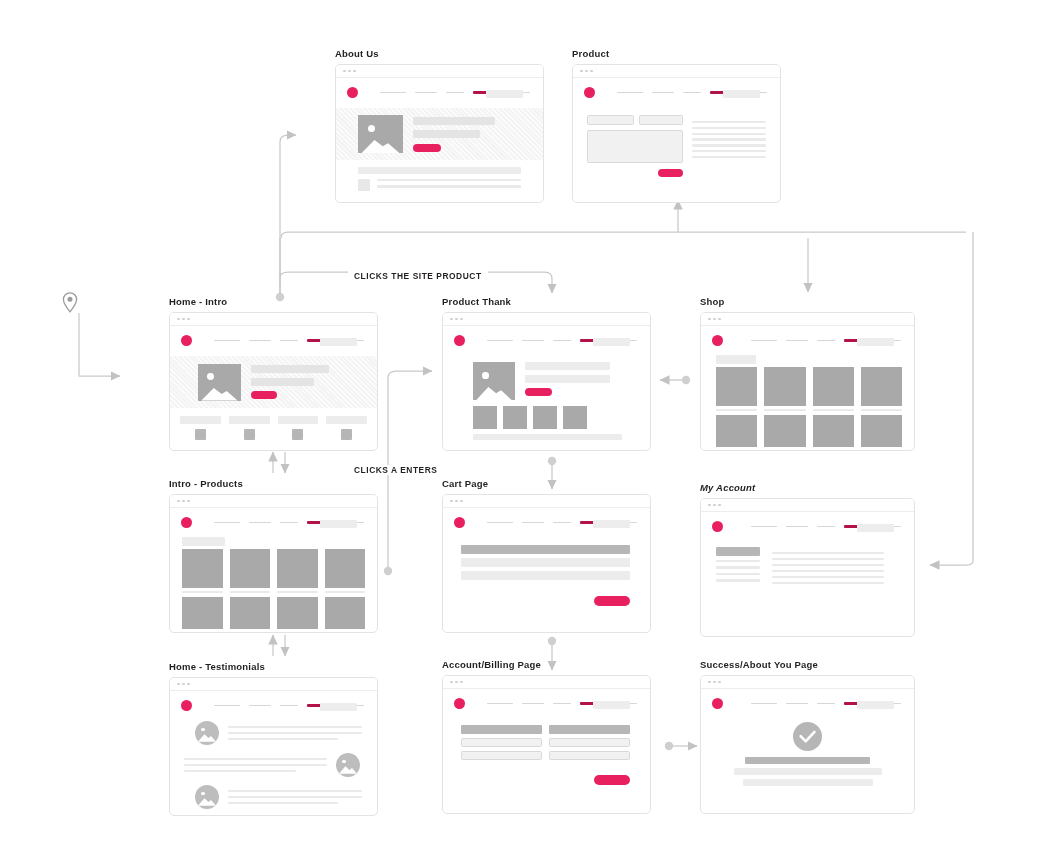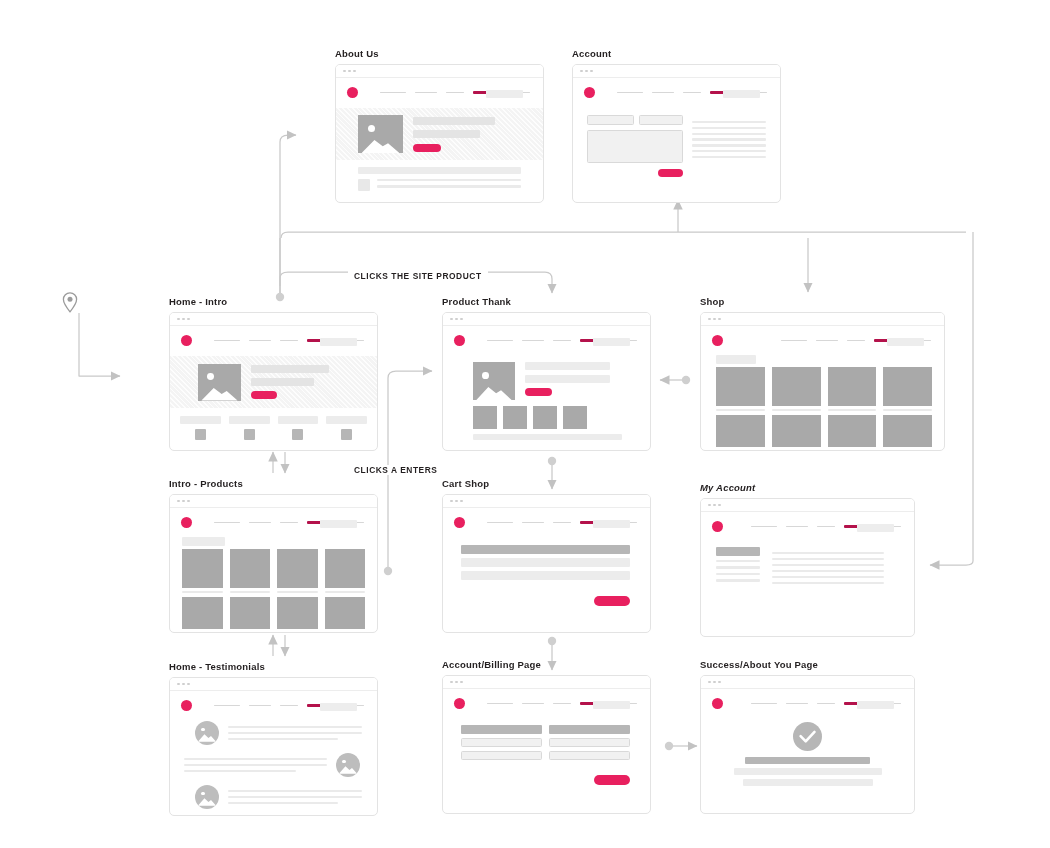--- a/index.html
+++ b/index.html
@@ -199,21 +199,21 @@
               <div class="line"></div>
               <div class="line"></div>
             </div>
           </div>
         </div>
       </div>
     </div>
   </div>
 
   <div class="node" style="left:572px; top:48px; width:209px;">
-    <div class="node-title">Account</div>
+    <div class="node-title">Product</div>
     <div class="browser">
       <div class="chrome">
         <span class="dot"></span>
         <span class="dot"></span>
         <span class="dot"></span>
       </div>
       <div class="viewport" style="height:124px;">
         <div class="navbar">
           <span class="logo"></span>
           <span class="navlinks">
@@ -334,21 +334,21 @@
           <div class="tile" style="width:24px; height:23px;"></div>
           <div class="tile" style="width:24px; height:23px;"></div>
         </div>
         <div style="padding:5px 28px 0 30px;">
           <div class="bar" style="height:6px; width:100%;"></div>
         </div>
       </div>
     </div>
   </div>
 
-  <div class="node" style="left:700px; top:296px; width:245px;">
+  <div class="node" style="left:700px; top:296px; width:215px;">
     <div class="node-title">Shop</div>
     <div class="browser">
       <div class="chrome">
         <span class="dot"></span>
         <span class="dot"></span>
         <span class="dot"></span>
       </div>
       <div class="viewport" style="height:124px; overflow:hidden;">
         <div class="navbar">
           <span class="logo"></span>
@@ -453,21 +453,21 @@
             </div>
           <div style="flex:1;">
               <div class="tile" style="height:32px;"></div>
             </div>
         </div>
       </div>
     </div>
   </div>
 
   <div class="node" style="left:442px; top:478px; width:209px;">
-    <div class="node-title">Cart Shop</div>
+    <div class="node-title">Cart Page</div>
     <div class="browser">
       <div class="chrome">
         <span class="dot"></span>
         <span class="dot"></span>
         <span class="dot"></span>
       </div>
       <div class="viewport" style="height:124px;">
         <div class="navbar">
           <span class="logo"></span>
           <span class="navlinks">

